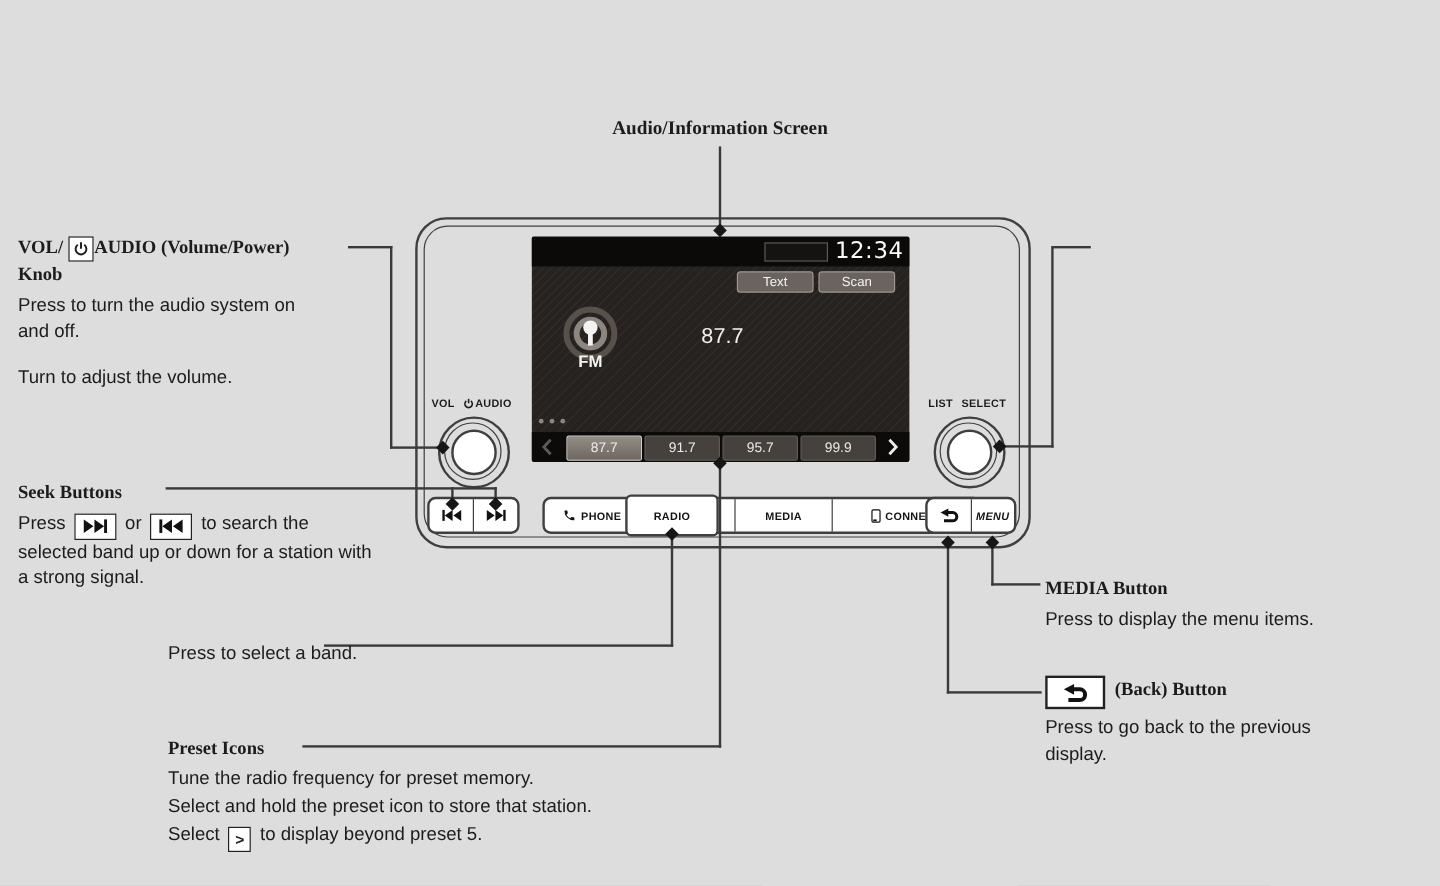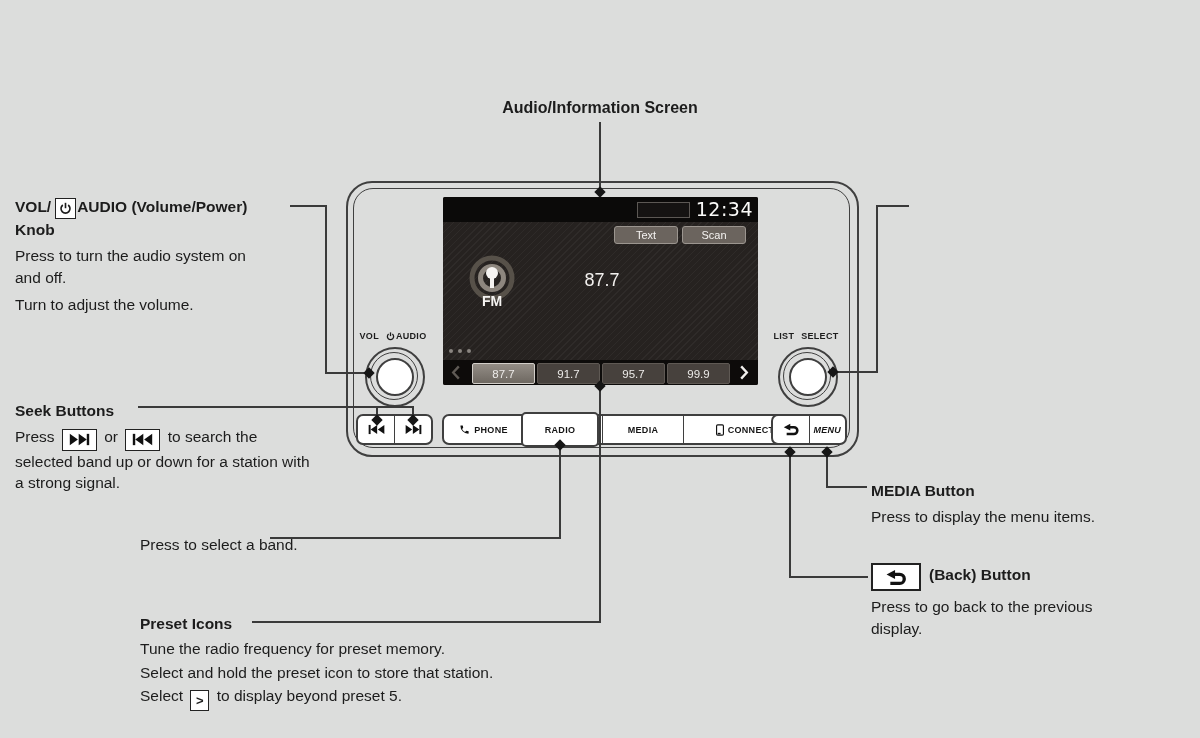--- a/index.html
+++ b/index.html
@@ -5,21 +5,21 @@
   html,body{margin:0;padding:0;}
   body{font-family:"Liberation Sans",sans-serif;background:#c9cac9;}
   #page{position:relative;width:1200px;height:738px;background:#dcdddc;overflow:hidden;margin:0 auto;}
 
   
   .ln{position:absolute;background:#3a3a3a;z-index:5;}
   .dm{position:absolute;width:8px;height:8px;background:#161616;transform:rotate(45deg);z-index:6;}
 
   
   .blk{position:absolute;color:#1c1c1c;z-index:7;}
-  .h{font-weight:bold;font-size:15.5px;line-height:21px;}
+  .h{font-weight:bold;font-size:15.5px;line-height:21px;font-family:Liberation Serif, serif;}
   .p{font-size:15.5px;line-height:21.5px;margin-top:5px;}
   .inline-box{display:inline-flex;align-items:center;justify-content:center;border:1.5px solid #222;background:#fff;vertical-align:-4px;margin:0 3px;}
   .pow-box{width:19px;height:19px;border:1.5px solid #222;background:#fff;display:inline-flex;align-items:center;justify-content:center;vertical-align:-3px;margin:0 1px 0 4px;}
   .seek-box{width:33px;height:20px;}
   .gt-box{width:17px;height:19px;font-weight:bold;font-size:13px;}
   .back-box{width:46px;height:24px;border:2px solid #222;background:#fff;display:inline-flex;align-items:center;justify-content:center;margin-right:8px;vertical-align:-6px;}
 
   
   .frame{position:absolute;border:2px solid #3f3f3f;border-radius:26px;z-index:1;}
   .frame.inner{border-radius:20px;border-width:1.5px;}
@@ -139,21 +139,21 @@
         </svg>
     </div>
     <div class="cell" style="flex:1;">
       <svg width="17" height="11" viewBox="0 0 26 16">
           <path d="M1 1l10 7-10 7zM12 1l10 7-10 7z" fill="#111"></path>
           <rect x="22" y="1" width="3" height="14" fill="#111"></rect>
         </svg>
     </div>
   </div>
 
-  <div class="hardrow" style="left:442px;width:366px;">
+  <div class="hardrow" style="left:452px;width:366px;">
     <div class="cell" style="width:79px;">
       <svg width="11" height="11" viewBox="0 0 24 24">
           <path fill="#111" d="M6.62 10.79a15.05 15.05 0 0 0 6.59 6.59l2.2-2.2a1 1 0 0 1 1.02-.24 11.4 11.4 0 0 0 3.57.57 1 1 0 0 1 1 1V20a1 1 0 0 1-1 1A17 17 0 0 1 3 4a1 1 0 0 1 1-1h3.5a1 1 0 0 1 1 1c0 1.25.2 2.45.57 3.57a1 1 0 0 1-.25 1.02z"></path>
         </svg>
       <span>PHONE</span>
     </div>
     <div class="cell" style="width:78px;"></div>
     <div class="cell" style="width:80px;">
       <span>MEDIA</span>
     </div>
@@ -219,21 +219,21 @@
     <div class="h">
       <span>VOL/</span><span class="pow-box">
           <svg width="13" height="13" viewBox="0 0 24 24">
             <path d="M12 1.5v10" stroke="#1c1c1c" stroke-width="3" fill="none"></path>
             <path d="M7 5.5a8.3 8.3 0 1 0 10 0" stroke="#1c1c1c" stroke-width="3" fill="none"></path>
           </svg>
         </span><span>AUDIO (Volume/Power)</span>
     </div>
     <div class="h">Knob</div>
     <div class="p" style="width:252px;">Press to turn the audio system on and off.</div>
-    <div class="p" style="margin-top:6px;">Turn to adjust the volume.</div>
+    <div class="p" style="margin-top:17px;">Turn to adjust the volume.</div>
   </div>
 
   <div class="blk" style="left:15px;top:400px;width:310px;">
     <div class="h">Seek Buttons</div>
     <div class="p" style="width:302px;">
       <span>Press</span>
       <span class="inline-box seek-box">
           <svg width="21" height="13" viewBox="0 0 26 16">
             <path d="M1 1l10 7-10 7zM12 1l10 7-10 7z" fill="#111"></path>
             <rect x="22" y="1" width="3" height="14" fill="#111"></rect>

